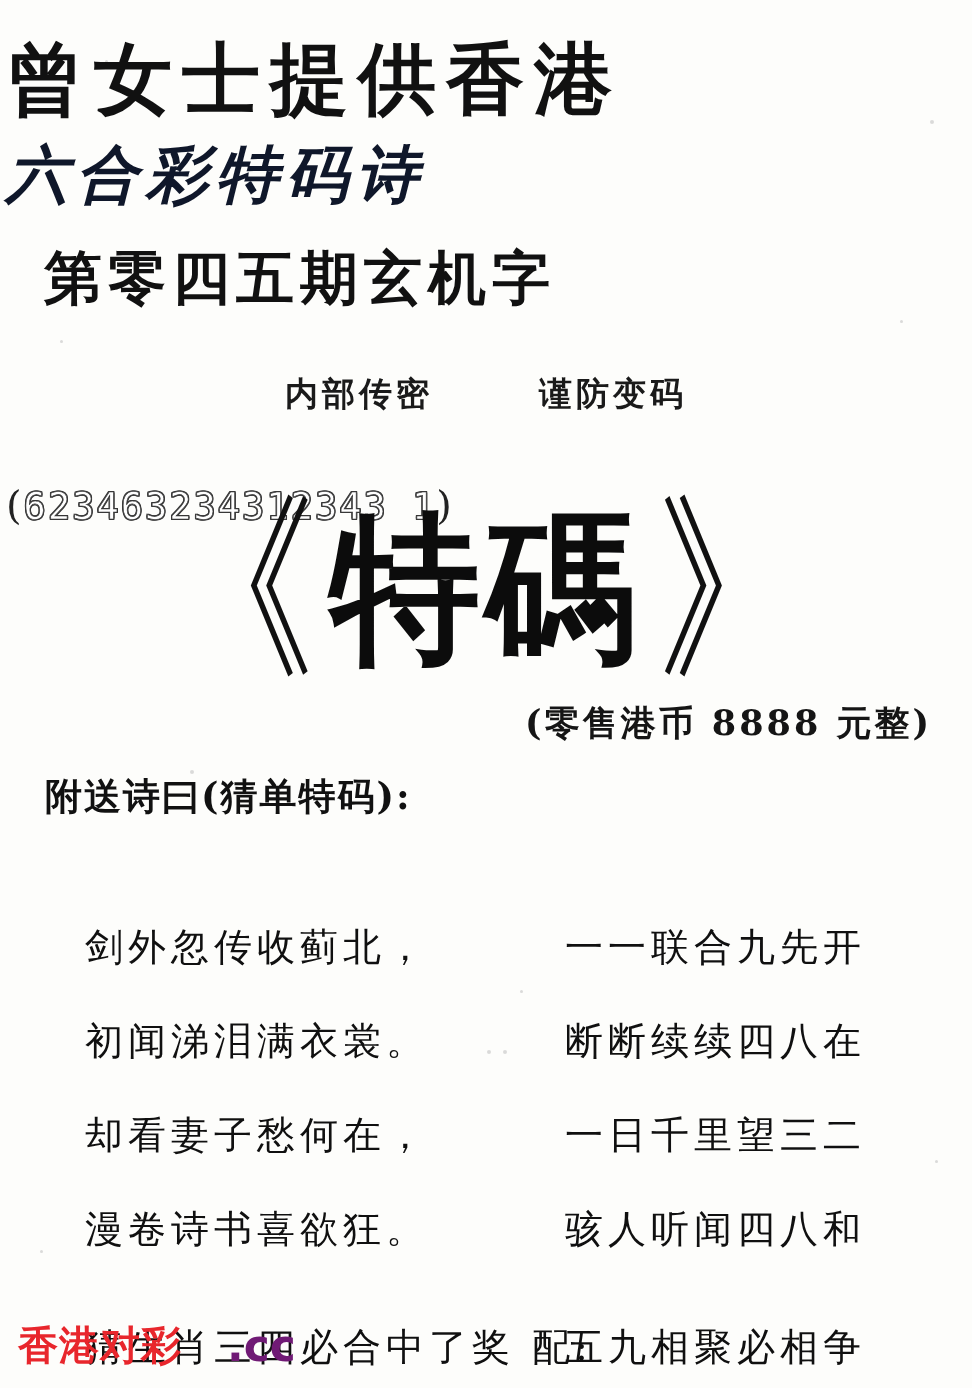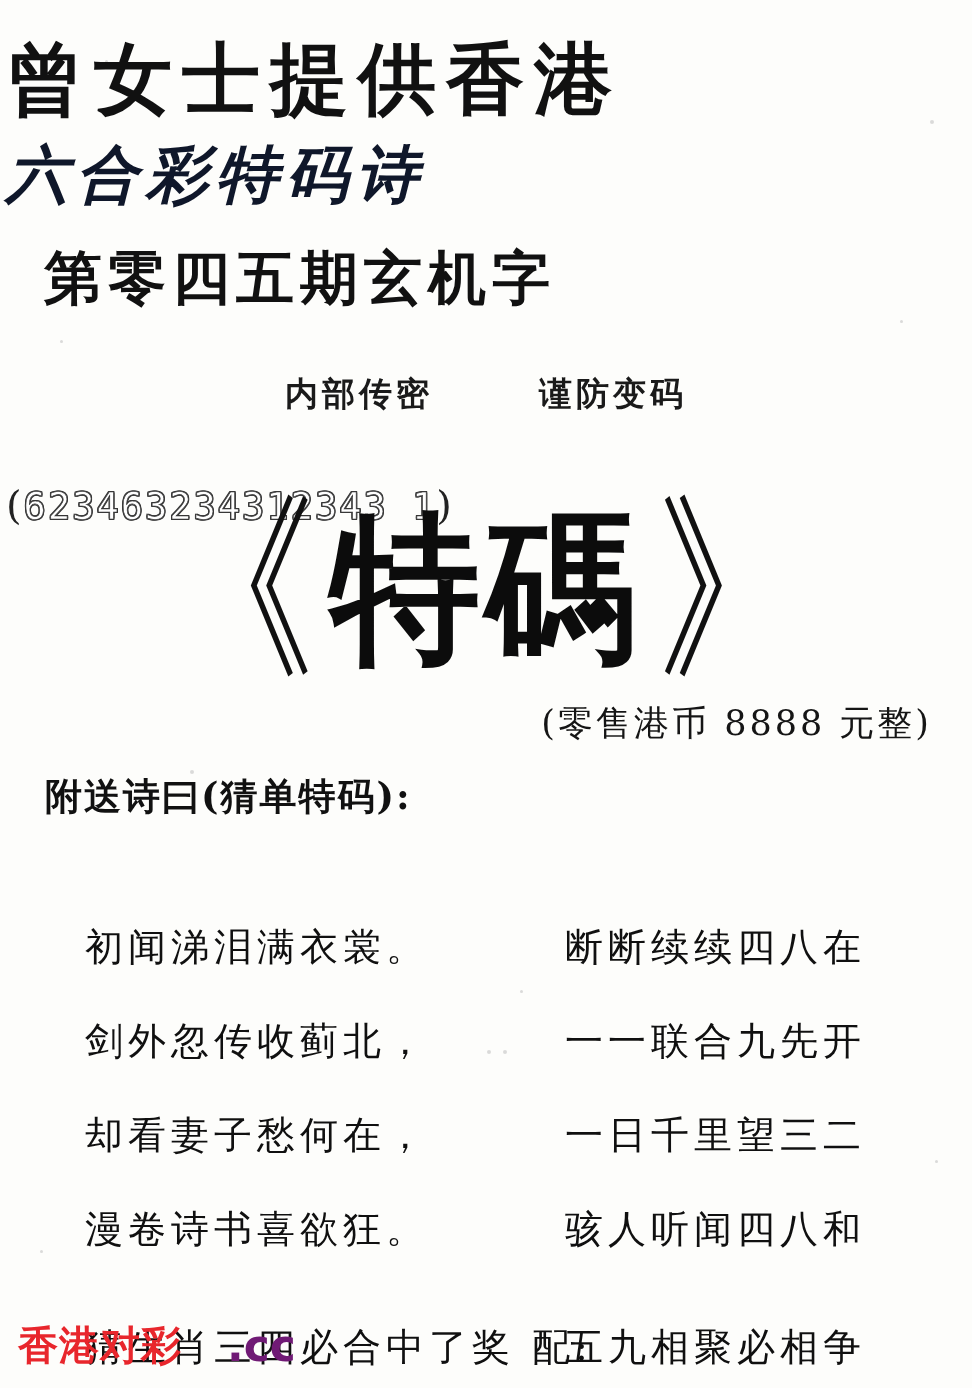--- a/index.html
+++ b/index.html
@@ -120,21 +120,21 @@
     color: #0c0c0c;
     padding: 0 14px;
     transform: scaleY(1.08);
   }
 
   #price {
     position: absolute;
     top: 700px;
     right: 40px;
     font-family: "DejaVu Serif", serif;
-    font-weight: 400;
+    font-weight: 700;
     font-size: 35px;
     letter-spacing: 3px;
     color: #151515;
     white-space: nowrap;
   }
 
   #poem-head {
     position: absolute;
     top: 772px;
     left: 45px;
@@ -247,26 +247,26 @@
     <span id="bigword">特碼</span>
     <span class="brk">》</span>
   </div>
 
   <div id="price">(零售港币 8888 元整)</div>
 
   <div id="poem-head">附送诗曰(猜单特码):</div>
 
   <div id="poem-grid">
     <div class="poem-row">
+      <div class="poem-left">剑外忽传收蓟北，</div>
+      <div class="poem-right">一一联合九先开</div>
+    </div>
+    <div class="poem-row">
       <div class="poem-left">初闻涕泪满衣裳。</div>
       <div class="poem-right">断断续续四八在</div>
-    </div>
-    <div class="poem-row">
-      <div class="poem-left">剑外忽传收蓟北，</div>
-      <div class="poem-right">一一联合九先开</div>
     </div>
     <div class="poem-row">
       <div class="poem-left">却看妻子愁何在，</div>
       <div class="poem-right">一日千里望三二</div>
     </div>
     <div class="poem-row">
       <div class="poem-left">漫卷诗书喜欲狂。</div>
       <div class="poem-right">骇人听闻四八和</div>
     </div>
   </div>

